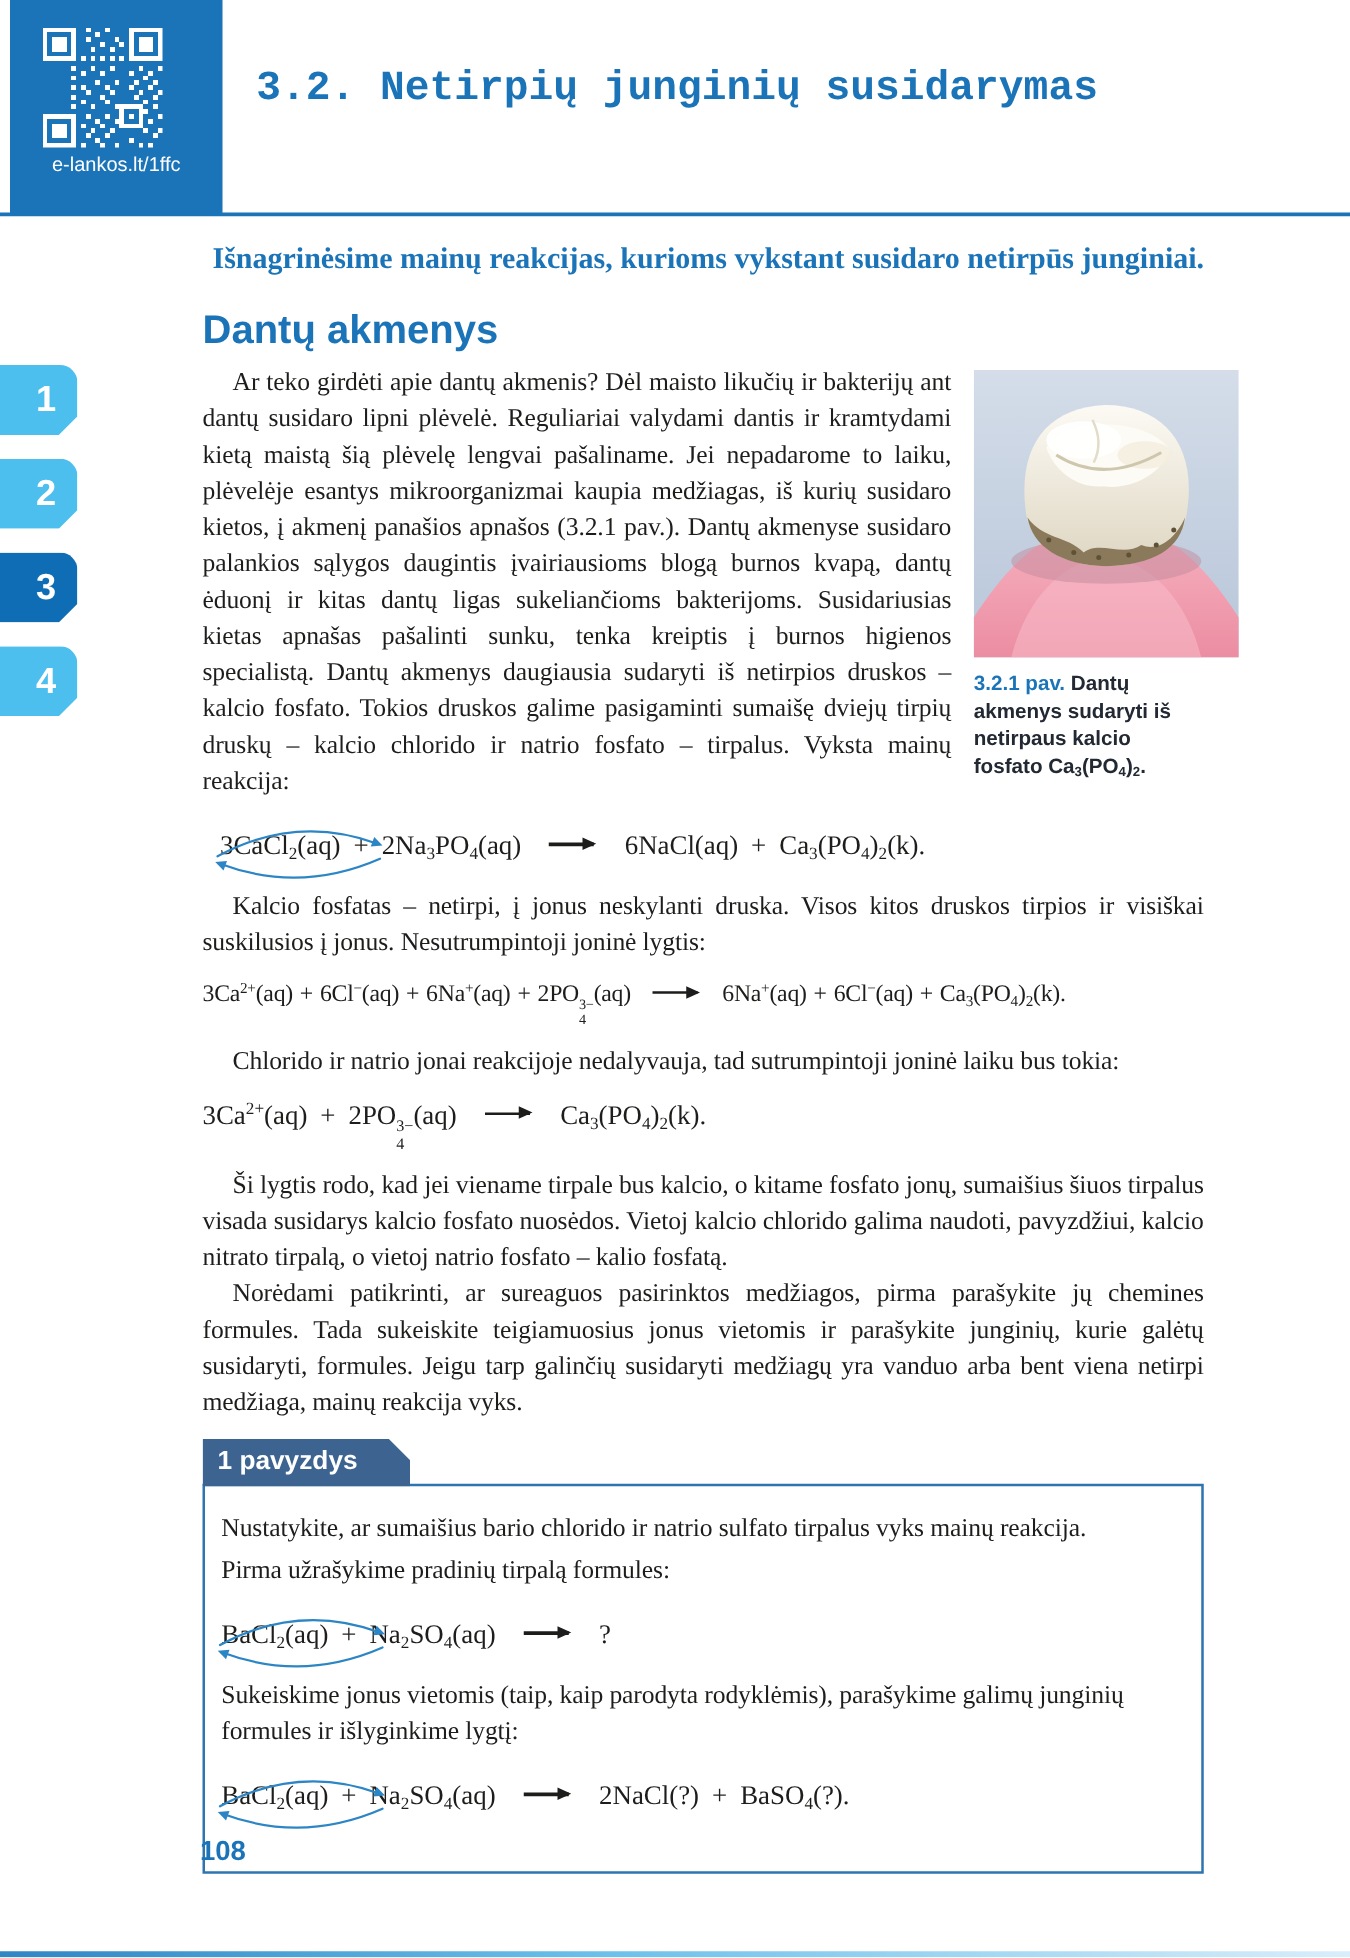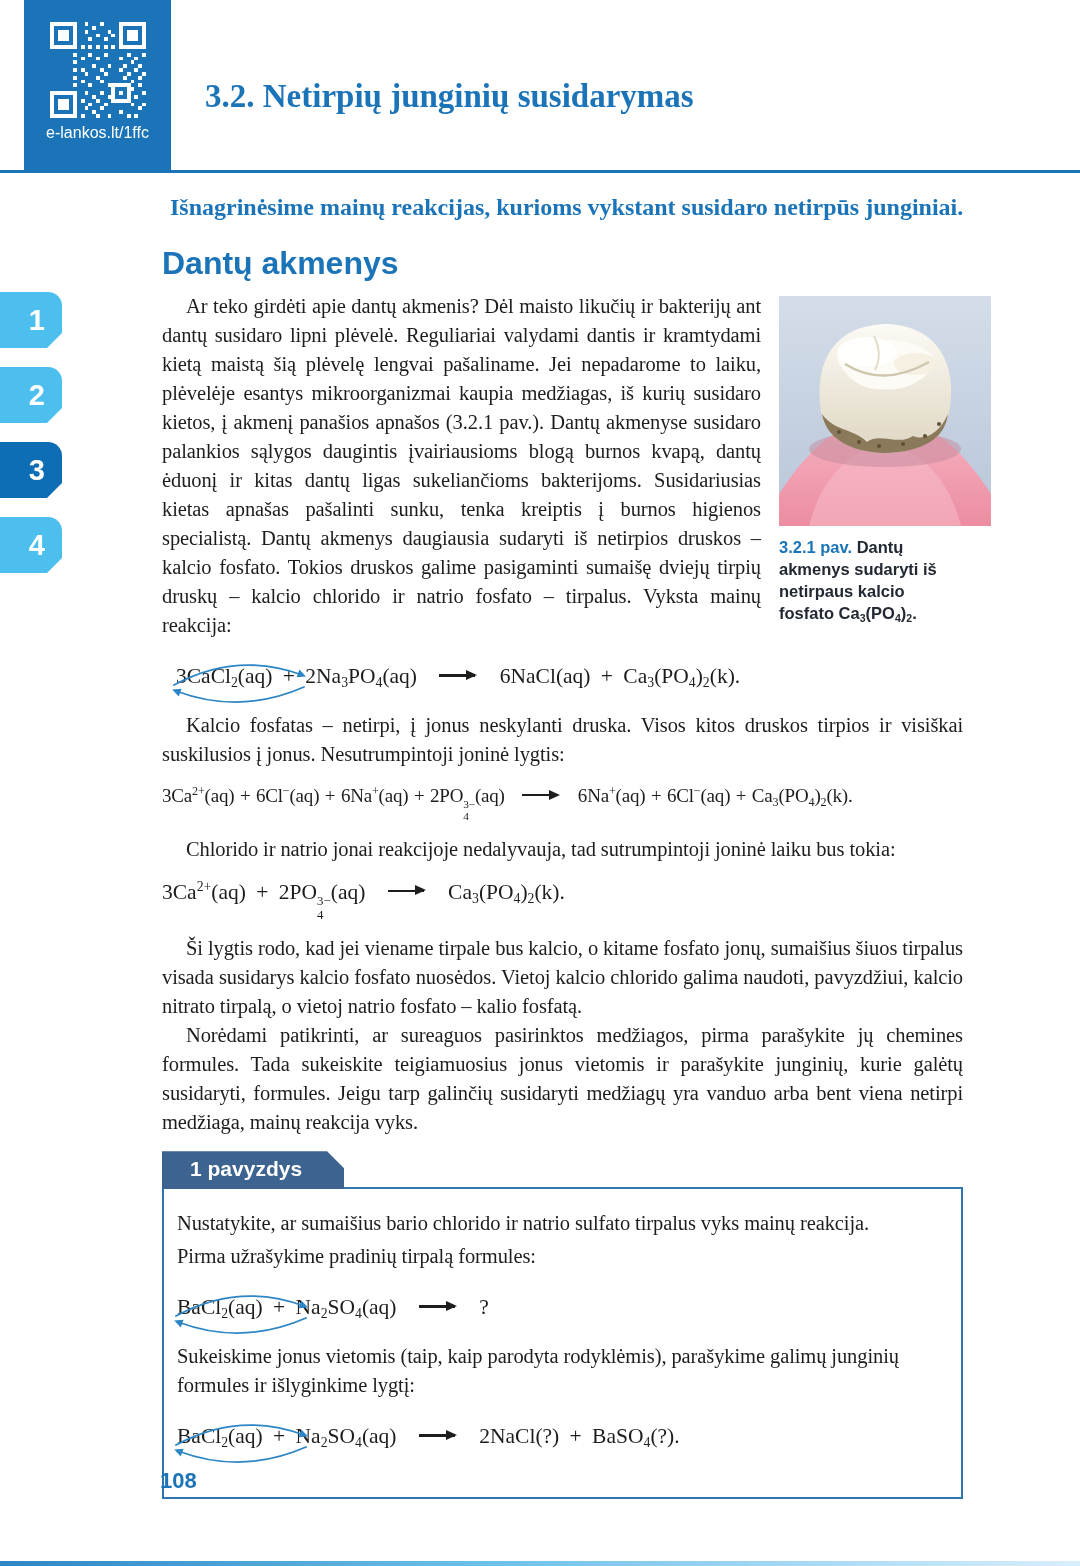--- a/index.html
+++ b/index.html
@@ -1,25 +1,25 @@
 <!DOCTYPE html>
 <html lang="lt"><head>
 <meta charset="utf-8">
 <style>
   html,body{margin:0;padding:0;background:#ffffff;}
   .page{position:relative;width:1080px;height:1566px;background:#fff;overflow:hidden;
         font-family:"Liberation Serif",serif;color:#1d1d1b;}
 
   
-  .qr-box{position:absolute;left:24px;top:0;width:147px;height:172px;background:#1b74b8;}
+  .qr-box{position:absolute;left:8px;top:0;width:170px;height:172px;background:#1b74b8;}
   .qr-box svg{position:absolute;left:26px;top:22px;width:96px;height:96px;}
   .qr-label{position:absolute;left:0;right:0;top:124px;text-align:center;color:#ffffff;
             font-family:"Liberation Sans",sans-serif;font-size:16px;}
-  .chapter-title{position:absolute;left:205px;top:78px;margin:0;
-                 font-family:Liberation Serif, serif;font-weight:700;font-size:33px;color:#1b74b8;}
+  .chapter-title{position:absolute;left:205px;top:52px;margin:0;
+                 font-family:Liberation Mono, monospace;font-weight:700;font-size:33px;color:#1b74b8;}
   .header-rule{position:absolute;left:0;top:170px;width:1080px;height:2.5px;background:#1b74b8;}
 
   
   .tab{position:absolute;left:0;width:62px;height:56px;background:#4cbfee;color:#fff;
        font-family:"Liberation Sans",sans-serif;font-weight:700;font-size:29px;
        display:flex;align-items:center;justify-content:flex-end;padding-right:17px;box-sizing:border-box;
        border-radius:0 14px 0 0;
        clip-path:polygon(0 0,100% 0,100% calc(100% - 15px),calc(100% - 15px) 100%,0 100%);}
   .tab.t1{top:292px}.tab.t2{top:367px}
   .tab.t3{top:442px;background:#0e6db4}
@@ -52,21 +52,21 @@
   .rx-arrow{display:inline-block;width:36px;height:2.4px;background:#1d1d1b;
             vertical-align:0.3em;margin:0 14px 0 12px;position:relative;}
   .rx-arrow::after{content:"";position:absolute;right:-2px;top:-4.4px;width:0;height:0;
             border-left:11px solid #1d1d1b;border-top:5.5px solid transparent;border-bottom:5.5px solid transparent;}
   .swap{position:absolute;left:0;top:-15px;width:154px;height:58px;pointer-events:none;}
 
   
   .example{margin-top:14px;clear:both;}
   .ex-tab{display:inline-block;background:#3d6390;color:#fff;
           font-family:"Liberation Sans",sans-serif;font-weight:700;font-size:21px;
-          padding:6px 42px 8px 28px;position:relative;z-index:2;margin-bottom:-2px;
+          padding:6px 42px 8px 12px;position:relative;z-index:2;margin-bottom:-2px;
           clip-path:polygon(0 0,calc(100% - 17px) 0,100% 17px,100% 100%,0 100%);}
   .ex-box{border:2px solid #2e74ae;padding:16px 16px 26px 13px;}
   .ex-box .body{margin:4px 0;text-align:left;}
   .sol{font-style:italic;font-weight:700;}
   .ex-box .eq-swap{padding-left:0;}
   .ex-box .swap{left:-13px;}
 
   
   .page-number{position:absolute;left:160px;top:1468px;font-family:"Liberation Sans",sans-serif;
                font-weight:700;font-size:22px;color:#1b74b8;}

